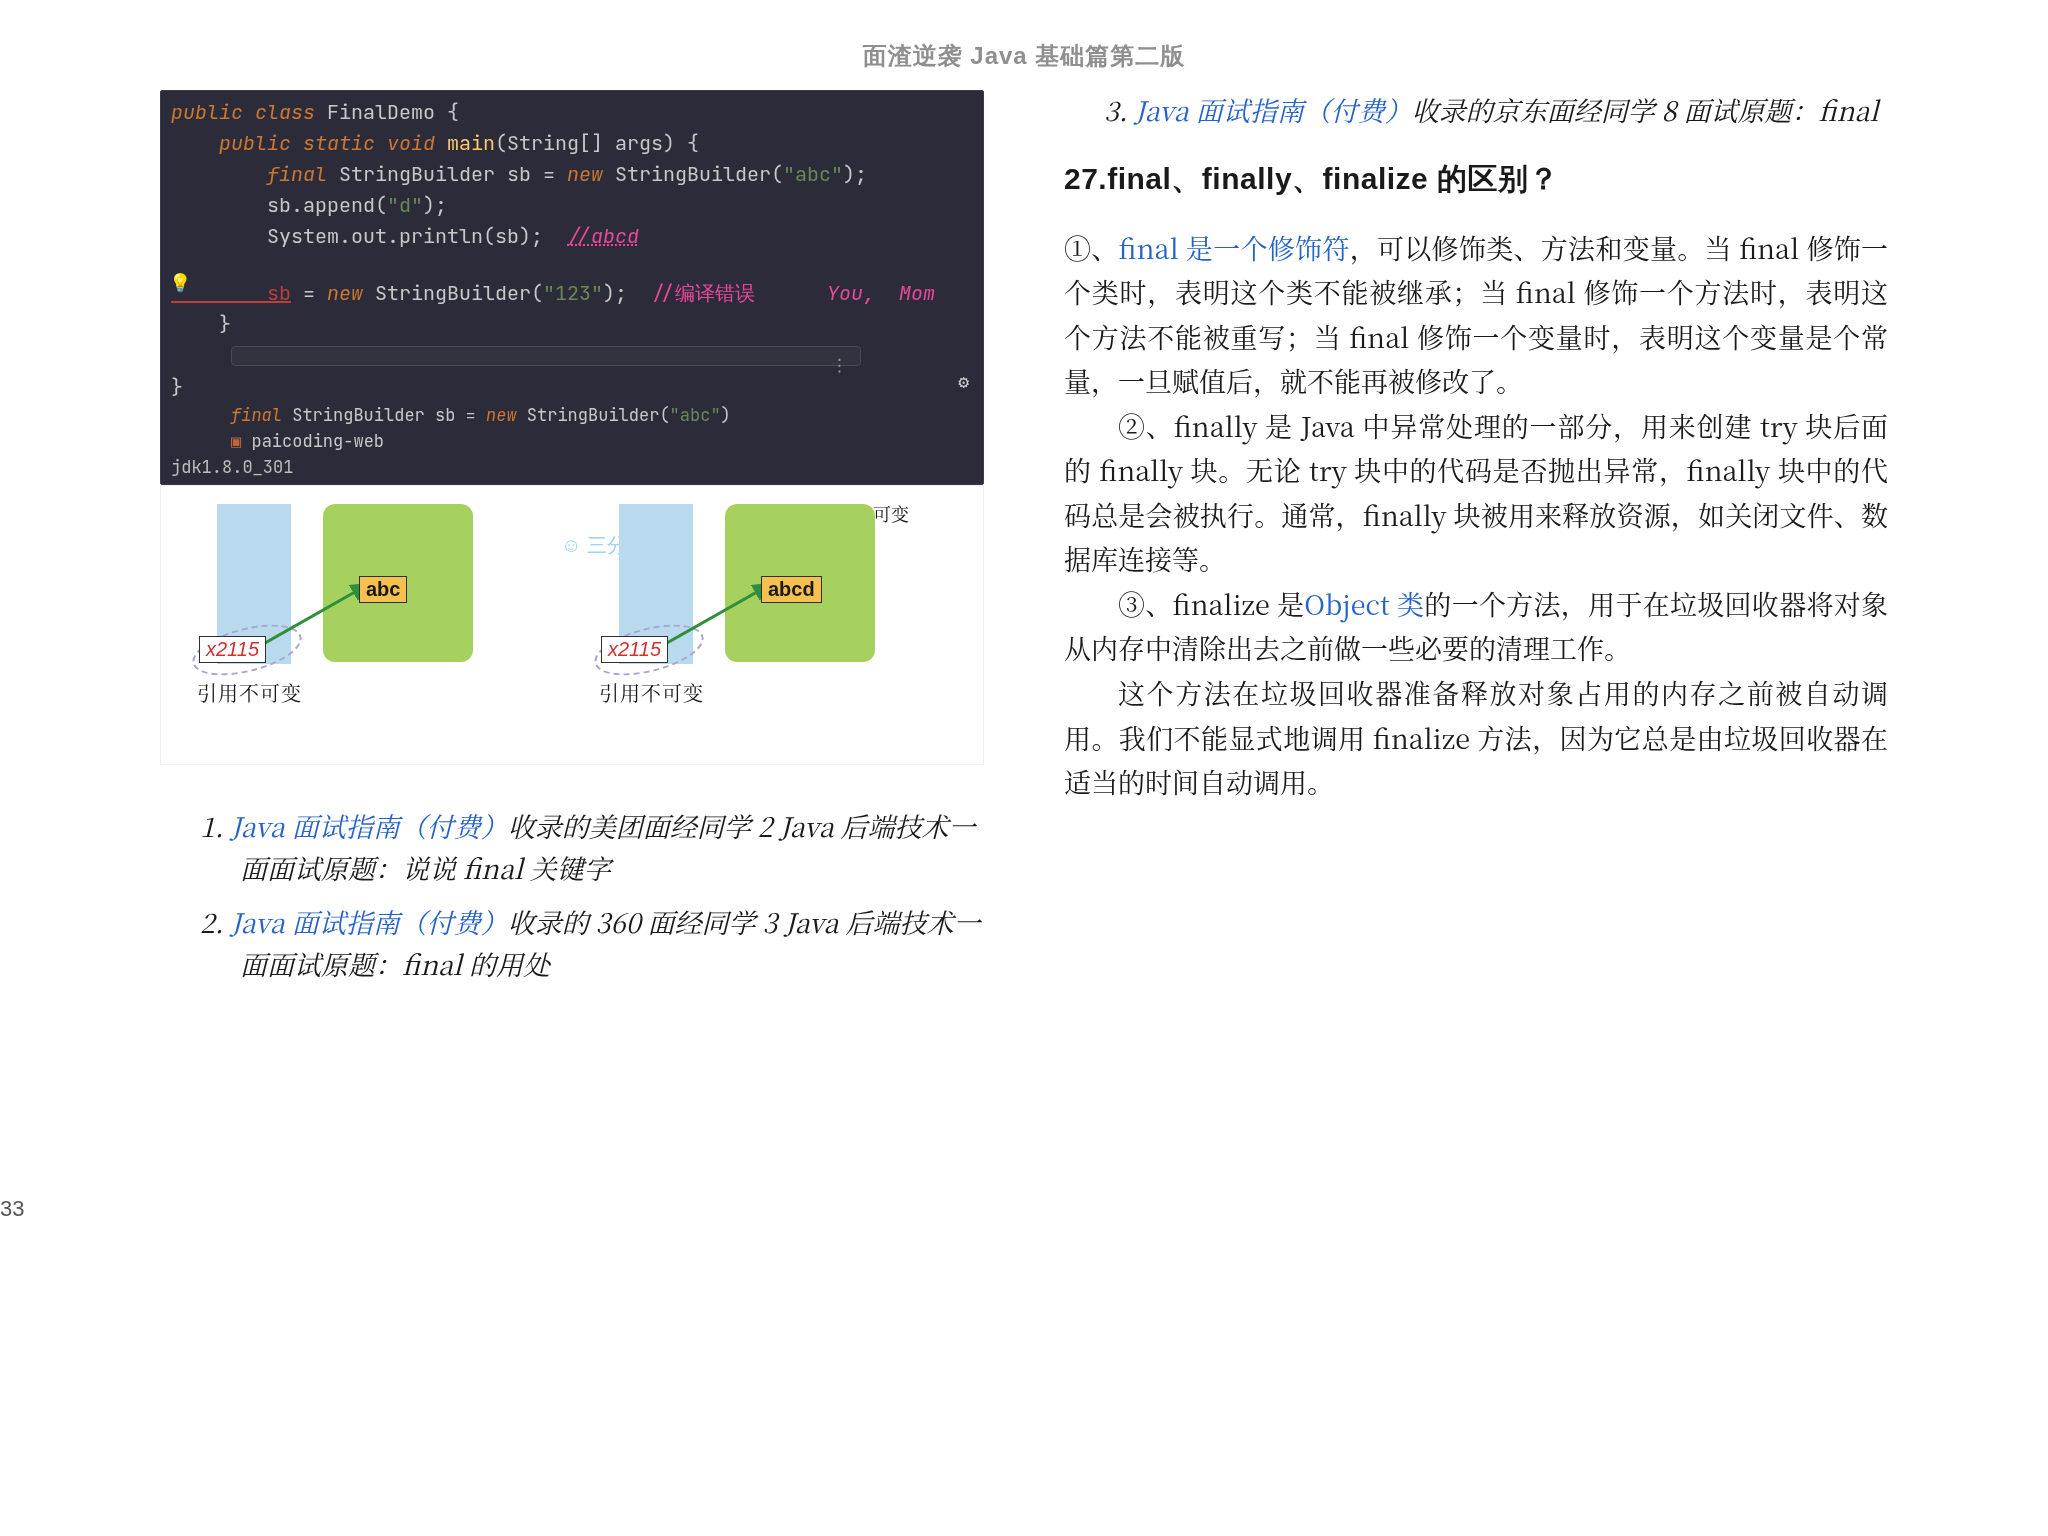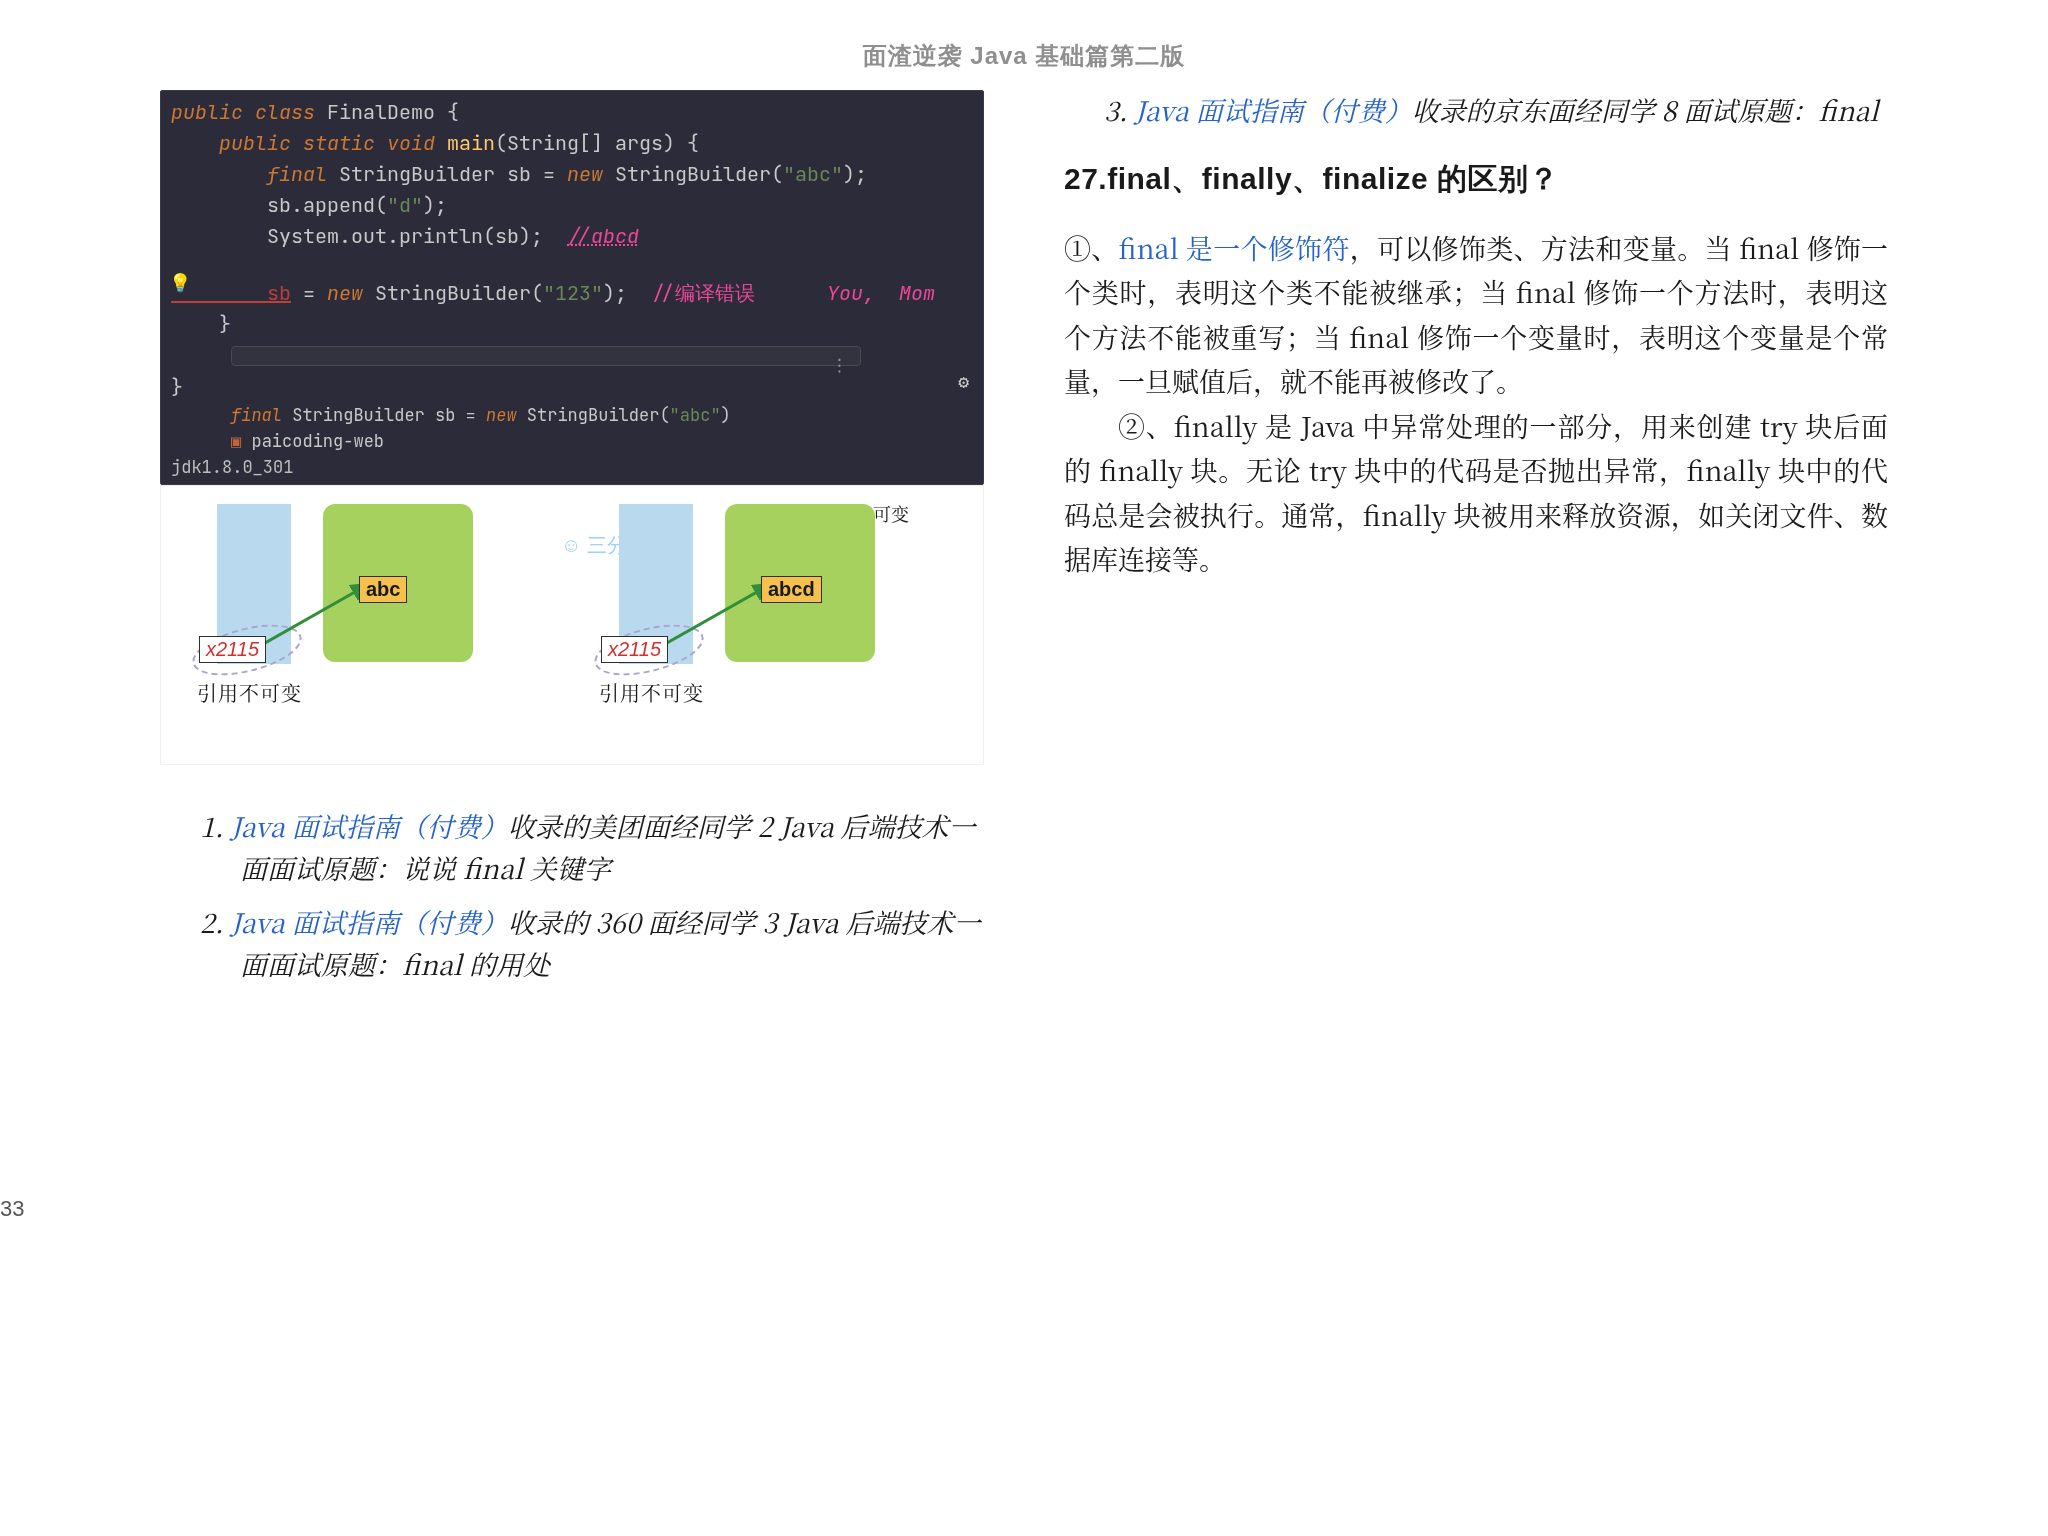--- a/index.html
+++ b/index.html
@@ -322,18 +322,22 @@
         <span>3. </span><span class="link">Java 面试指南（付费）</span><span>收录的京东面经同学 8 面试原题：final</span>
       </div>
 
       <div class="section-heading">27.final、finally、finalize 的区别？</div>
 
       <div class="body-text">
         <p>
           <span>①、</span><span class="link">final 是一个修饰符</span><span>，可以修饰类、方法和变量。当 final 修饰一个类时，表明这个类不能被继承；当 final 修饰一个方法时，表明这个方法不能被重写；当 final 修饰一个变量时，表明这个变量是个常量，一旦赋值后，就不能再被修改了。</span>
         </p>
         <p>②、finally 是 Java 中异常处理的一部分，用来创建 try 块后面的 finally 块。无论 try 块中的代码是否抛出异常，finally 块中的代码总是会被执行。通常，finally 块被用来释放资源，如关闭文件、数据库连接等。</p>
+        <p>
+          <span>③、finalize 是</span><span class="link">Object 类</span><span>的一个方法，用于在垃圾回收器将对象从内存中清除出去之前做一些必要的清理工作。</span>
+        </p>
+        <p>这个方法在垃圾回收器准备释放对象占用的内存之前被自动调用。我们不能显式地调用 finalize 方法，因为它总是由垃圾回收器在适当的时间自动调用。</p>
       </div>
     </div>
   </div>
 
   <div class="page-number">33</div>
 </div>
 
 </body></html>

